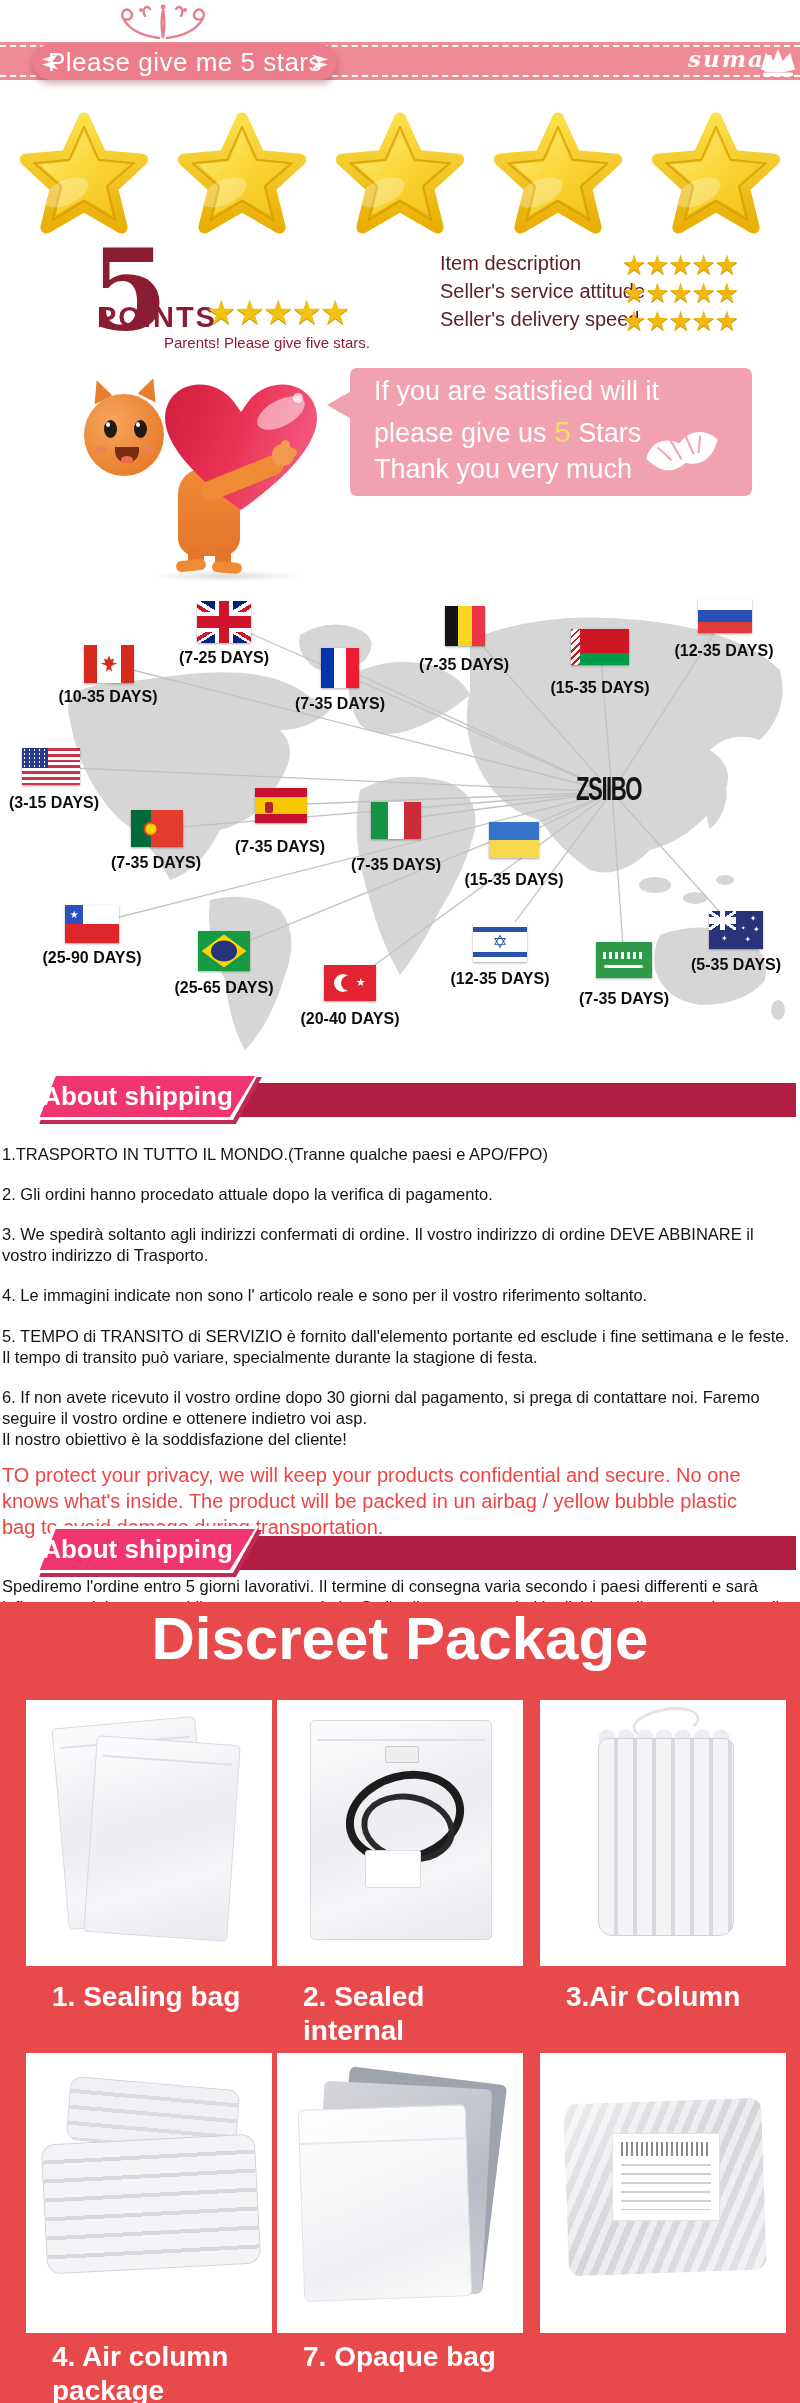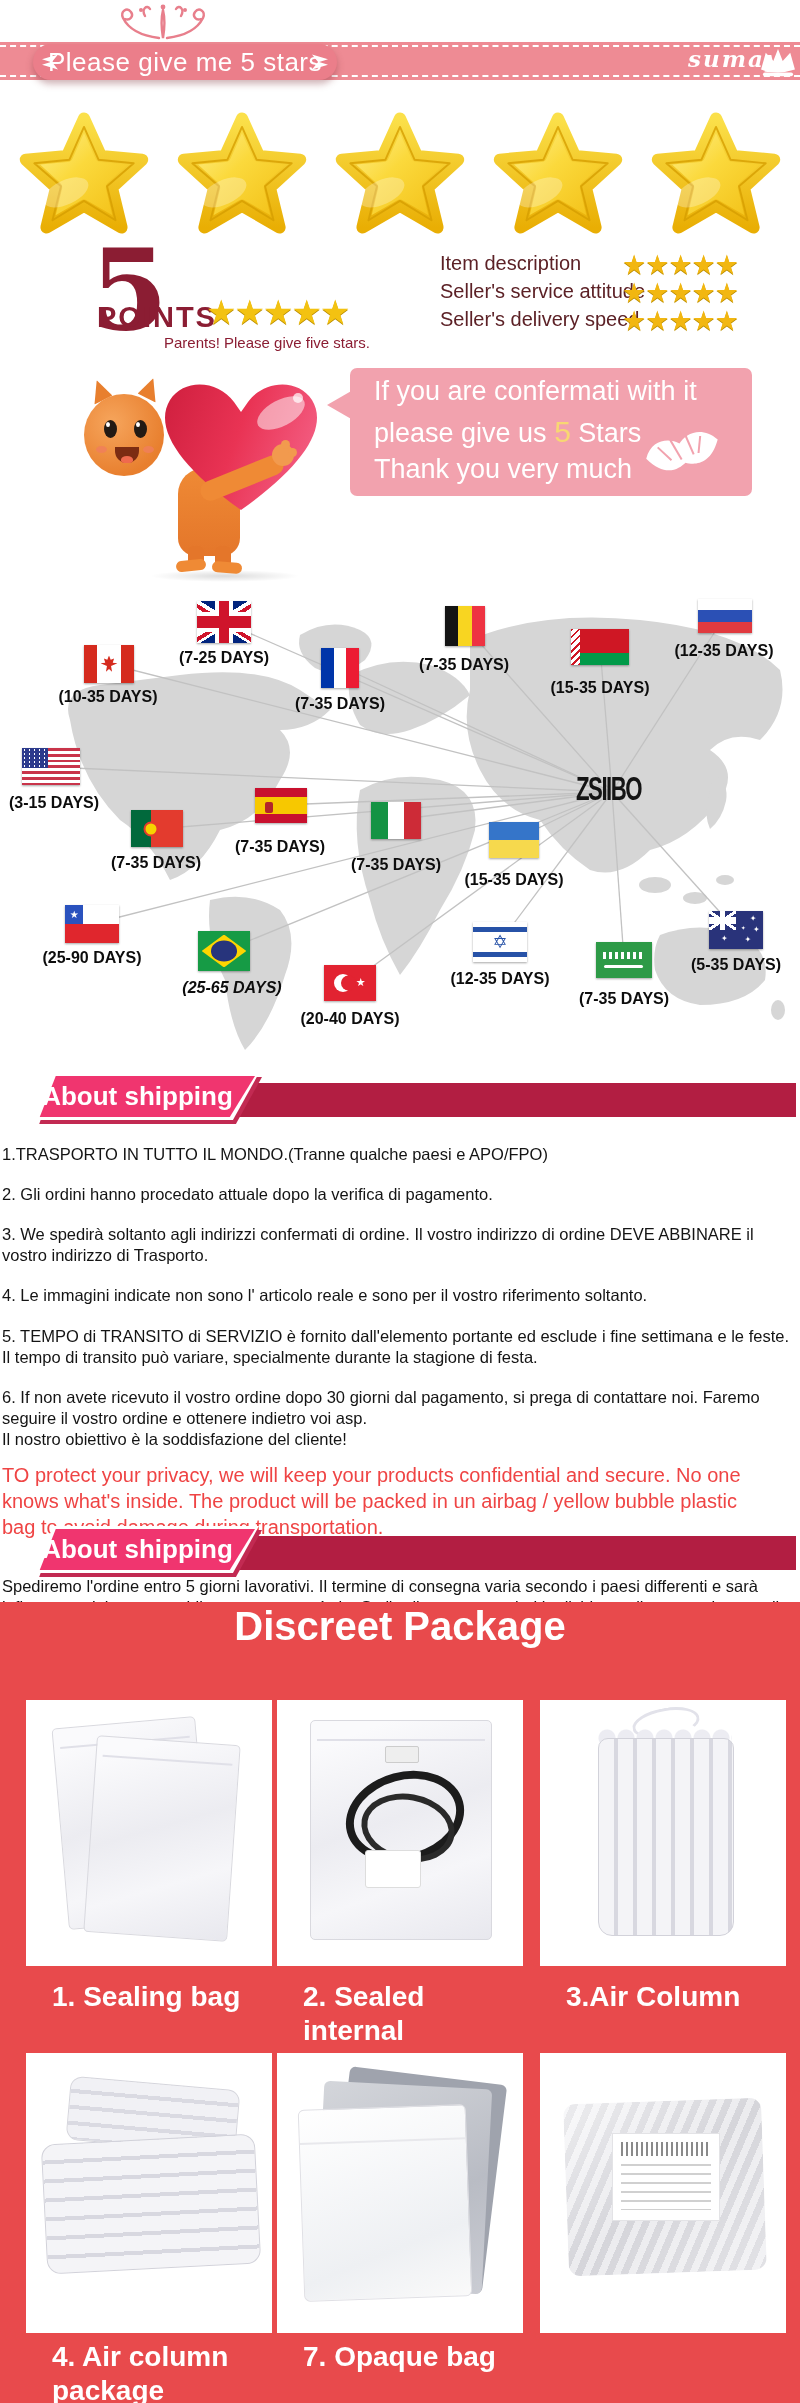--- a/index.html
+++ b/index.html
@@ -121,21 +121,21 @@
   .badge-wh{position:absolute;left:10px;top:0;width:237px;height:47px;background:#fff;clip-path:polygon(13% 0,100% 0,89% 100%,6% 100%);}
   .badge-pk{position:absolute;left:4px;top:3px;width:229px;height:41px;background:#f0356f;clip-path:polygon(13% 0,100% 0,89% 100%,6% 100%);}
   .badge-tx{position:absolute;left:0;top:0;width:237px;height:47px;display:flex;align-items:center;justify-content:center;color:#fff;font-size:26px;font-weight:700;padding-left:14px;box-sizing:border-box;}
   
   .bodytext{left:2px;width:796px;color:#141414;font-size:16.5px;line-height:1.28;}
   .bodytext p{margin:0 0 19px 0;white-space:pre-line;}
   .prodtext{left:2px;width:768px;color:#ef4444;font-size:20px;line-height:1.3;}
 
   
   .redsec{left:0;top:1602px;width:800px;height:801px;background:#e84a4c;}
-  .red-title{left:0;top:1604px;width:800px;text-align:center;color:#fff;font-size:40px;font-weight:700;letter-spacing:0;}
+  .red-title{left:0;top:1604px;width:800px;text-align:center;color:#fff;font-size:60px;font-weight:700;letter-spacing:0;}
   .card{position:absolute;width:246px;background:#fff;overflow:hidden;}
   .cap{position:absolute;width:246px;color:#fff;font-size:28px;font-weight:700;line-height:1.2;padding-left:26px;box-sizing:border-box;}
   .r1{top:1700px;height:266px;} .r2{top:2053px;height:280px;}
   .c1{left:26px;} .c2{left:277px;} .c3{left:540px;}
   .capr1{top:1980px;} .capr2{top:2340px;}
   .a-bag{position:absolute;border:1px solid #d9d9df;background:linear-gradient(160deg,#fafafc 10%,#ececf1 45%,#f6f6f9 70%,#e8e8ee);border-radius:5px;}
   .a-bag::before{content:"";position:absolute;left:6px;right:6px;top:18px;border-top:2px solid #e0e0e8;}
   .art{position:absolute;inset:0;}
   .art1 .b1{left:34px;top:22px;width:142px;height:200px;transform:rotate(-5deg);}
   .art1 .b2{left:64px;top:40px;width:142px;height:195px;transform:rotate(4deg);}
@@ -269,21 +269,21 @@
   <div class="cat-part blush blush-r"></div>
   <div class="cat-part mouth"></div>
   <div class="cat-part tongue"></div>
   <div class="cat-part cat-arm"></div>
   <div class="cat-part cat-hand"></div>
   <div class="cat-part finger f1"></div>
   <div class="cat-part finger f2"></div>
 
   <div class="abs bubble-tail"></div>
   <div class="abs bubble">
-    <div class="bubble-line bl1">If you are confermati with it</div>
+    <div class="bubble-line bl1">If you are satisfied will it</div>
     <div class="bubble-line bl2"><span>please give us </span><span class="gold5">5</span><span> Stars</span></div>
     <div class="bubble-line bl3">Thank you very much</div>
   </div>
   <svg class="abs lips" viewBox="0 0 86 60">
     <path d="M6 26 C16 8 34 12 42 20 C50 12 68 8 80 26 C66 50 50 44 43 40 C35 44 20 50 6 26 Z" fill="#fff"></path>
     <g stroke="#f2a2ae" stroke-width="2" fill="none">
       <path d="M20 18 L30 34"></path>
         <path d="M34 14 L40 36"></path>
         <path d="M50 14 L53 34"></path>
         <path d="M64 18 L58 34"></path>
@@ -360,21 +360,21 @@
   <div class="flag fl-ua" style="left:489px;top:822px;width:50px;height:36px;"></div>
   <div class="days" style="left:514px;top:871px;">(15-35 DAYS)</div>
   <div class="flag fl-cl" style="left:65px;top:905px;width:54px;height:38px;">
       <i>★</i>
     </div>
   <div class="days" style="left:92px;top:949px;">(25-90 DAYS)</div>
   <div class="flag fl-br" style="left:198px;top:931px;width:52px;height:40px;">
       <i></i>
       <b></b>
     </div>
-  <div class="days" style="left:232px;top:979px;font-style:italic;">(25-65 DAYS)</div>
+  <div class="days" style="left:224px;top:979px;">(25-65 DAYS)</div>
   <div class="flag fl-tr" style="left:324px;top:965px;width:52px;height:36px;">
       <s class="c1"></s>
       <s class="c2"></s>
       <s class="st">★</s>
     </div>
   <div class="days" style="left:350px;top:1010px;">(20-40 DAYS)</div>
   <div class="flag fl-il" style="left:473px;top:922px;width:54px;height:40px;">
       <s class="sd">✡</s>
     </div>
   <div class="days" style="left:500px;top:970px;">(12-35 DAYS)</div>

